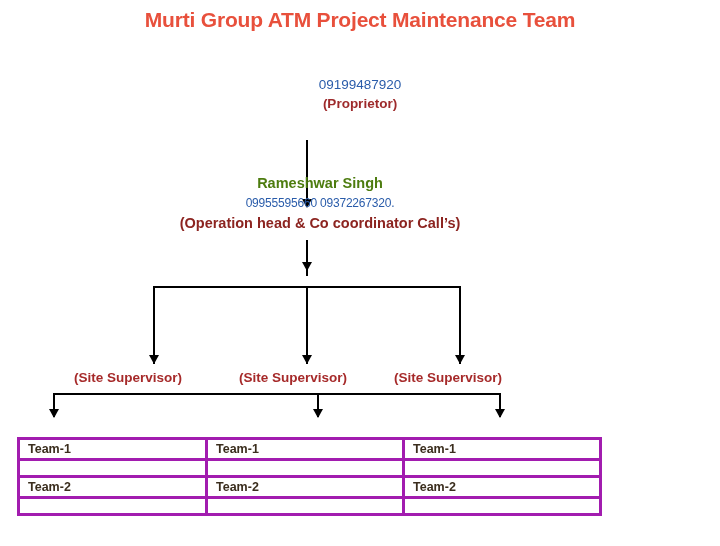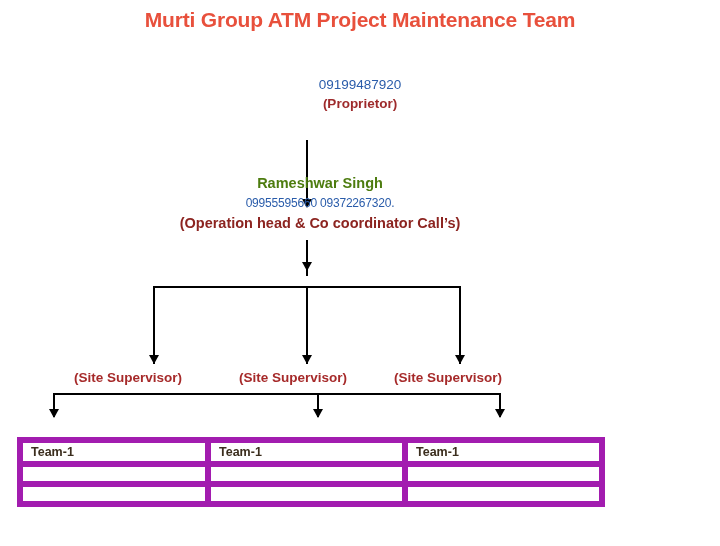--- a/index.html
+++ b/index.html
@@ -133,21 +133,21 @@
   
   #team-table {
     position: absolute;
     left: 17px;
     top: 437px;
     width: 582px;
     border-collapse: collapse;
     table-layout: fixed;
   }
   #team-table td {
-    border: 6px solid #a21caf;
+    border: 3px solid #a21caf;
     padding: 0 0 0 8px;
     height: 18px;
     font-size: 12.5px;
     font-weight: bold;
     color: #3b2e1e;
     vertical-align: middle;
     overflow: hidden;
     white-space: nowrap;
   }
   #team-table td.spacer {
@@ -226,20 +226,25 @@
         <td>Team-1</td>
         <td>Team-1</td>
         <td>Team-1</td>
       </tr>
       <tr>
         <td class="spacer"></td>
         <td class="spacer"></td>
         <td class="spacer"></td>
       </tr>
       <tr>
+        <td>Team-2</td>
+        <td>Team-2</td>
+        <td>Team-2</td>
+      </tr>
+      <tr>
         <td class="spacer"></td>
         <td class="spacer"></td>
         <td class="spacer"></td>
       </tr>
     </tbody>
   </table>
 
 </div>
 
 </body></html>

